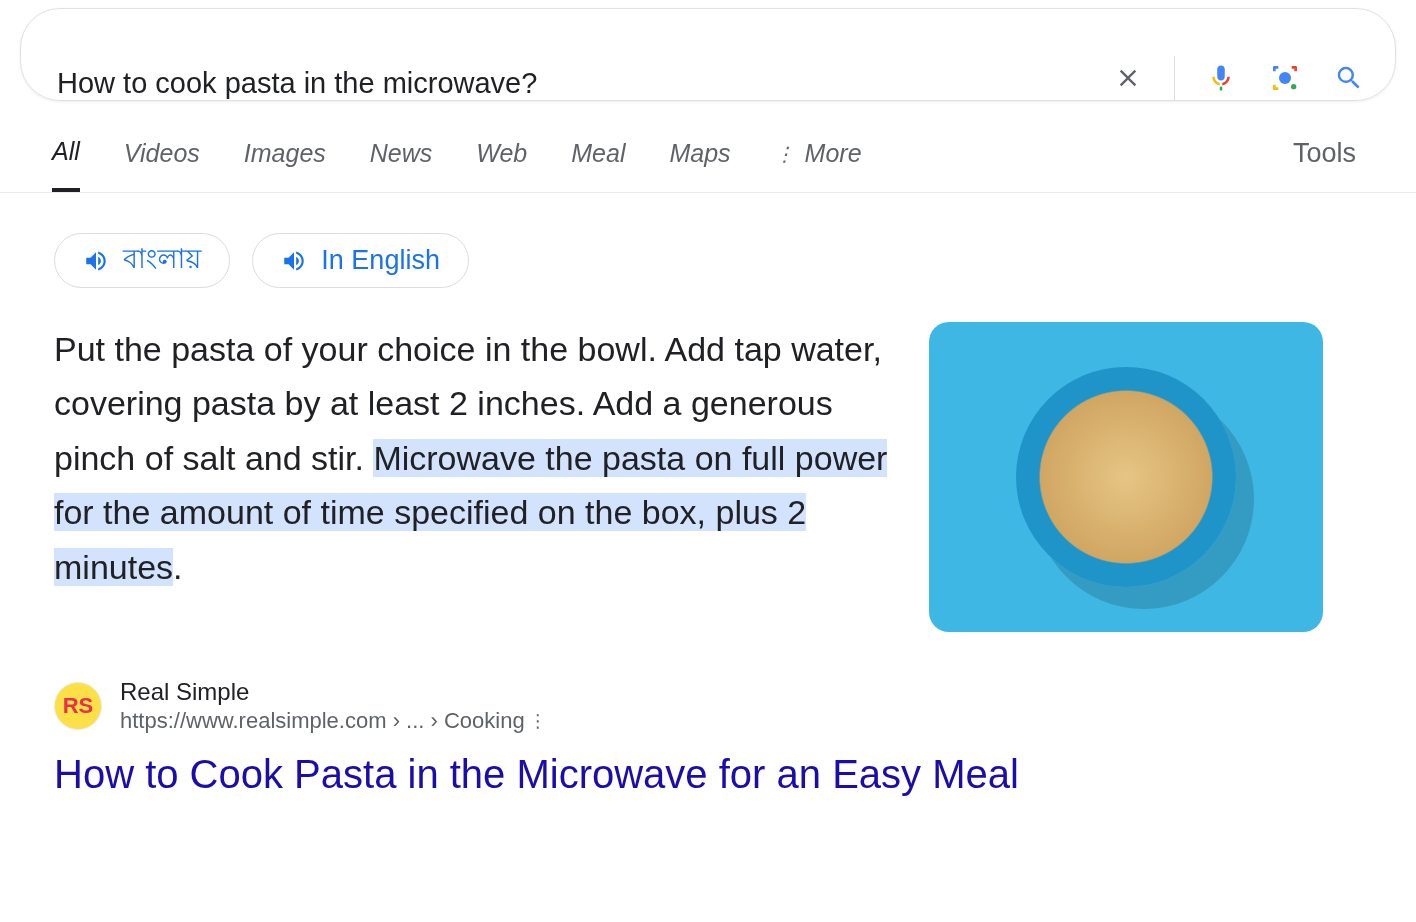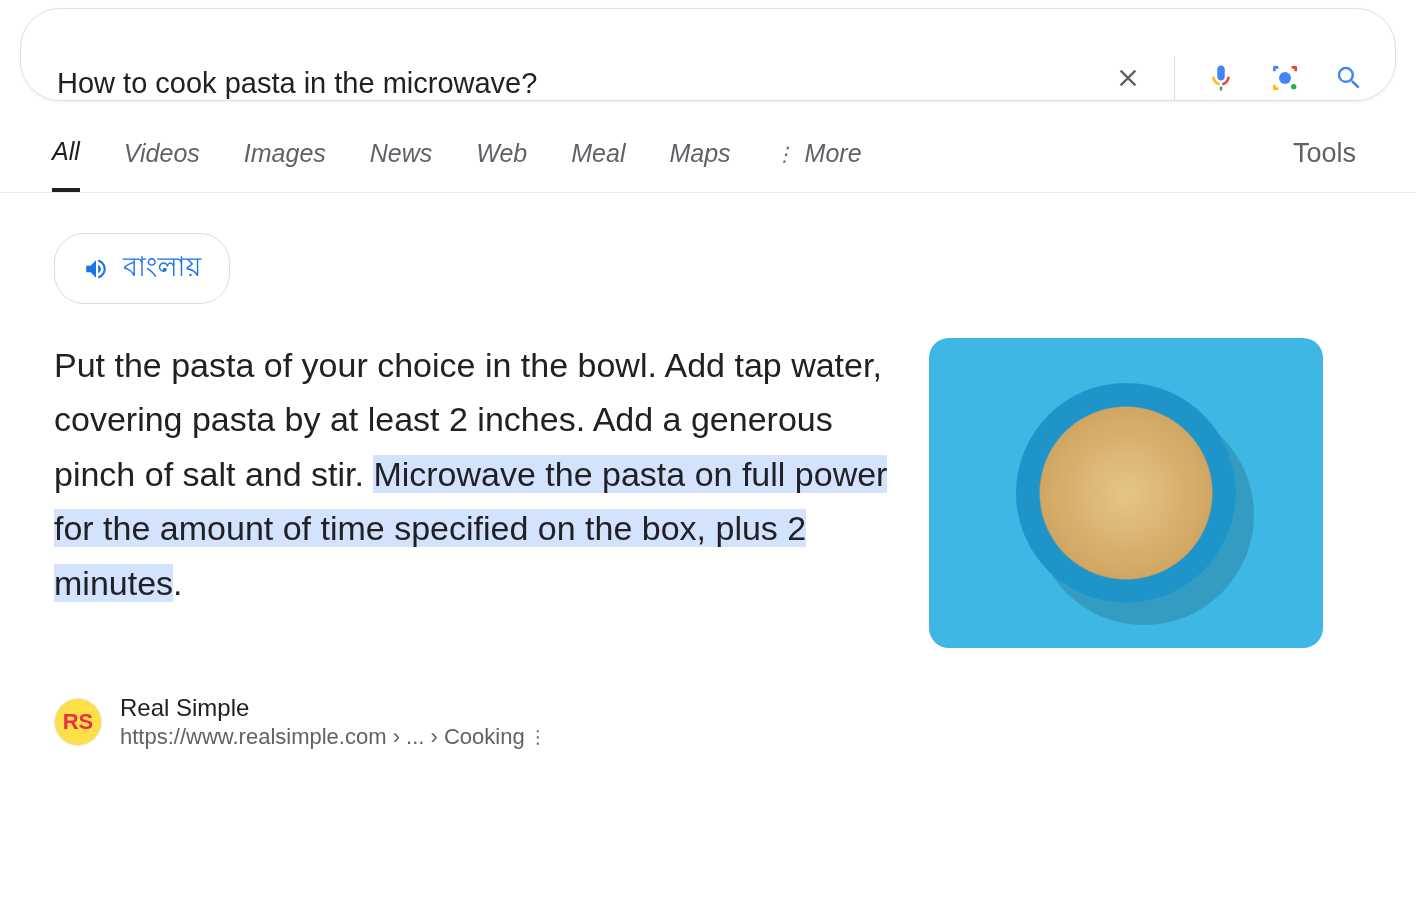--- a/index.html
+++ b/index.html
@@ -91,21 +91,21 @@
     display: flex;
     gap: 22px;
     margin-bottom: 34px;
   }
   .chip {
     display: flex;
     align-items: center;
     gap: 14px;
     border: 1px solid #dadce0;
     border-radius: 30px;
-    padding: 12px 28px;
+    padding: 4px 28px;
     font-size: 27px;
     color: #1a73e8;
     cursor: pointer;
     background: #fff;
   }
   .chip svg { flex-shrink: 0; }
   .snippet-row {
     display: flex;
     gap: 35px;
     align-items: flex-start;
@@ -224,20 +224,26 @@
 
 <div class="content">
 
   <div class="lang-chips">
     <div class="chip">
       <svg width="26" height="26" viewBox="0 0 24 24">
           <path fill="#1a73e8" d="M3 9v6h4l5 5V4L7 9H3zm13.5 3c0-1.77-1.02-3.29-2.5-4.03v8.05c1.48-.73 2.5-2.25 2.5-4.02zM14 3.23v2.06c2.89.86 5 3.54 5 6.71s-2.11 5.85-5 6.71v2.06c4.01-.91 7-4.49 7-8.77s-2.99-7.86-7-8.77z"></path>
         </svg>
       <span>বাংলায়</span>
     </div>
+    <div class="chip">
+      <svg width="26" height="26" viewBox="0 0 24 24">
+          <path fill="#1a73e8" d="M3 9v6h4l5 5V4L7 9H3zm13.5 3c0-1.77-1.02-3.29-2.5-4.03v8.05c1.48-.73 2.5-2.25 2.5-4.02zM14 3.23v2.06c2.89.86 5 3.54 5 6.71s-2.11 5.85-5 6.71v2.06c4.01-.91 7-4.49 7-8.77s-2.99-7.86-7-8.77z"></path>
+        </svg>
+      <span>In English</span>
+    </div>
   </div>
 
   <div class="snippet-row">
     <div class="snippet-text">
       <span>Put the pasta of your choice in the bowl. Add tap water, covering pasta by at least 2 inches. Add a generous pinch of salt and stir. </span><span class="highlight">Microwave the pasta on full power for the amount of time specified on the box, plus 2 minutes</span><span>.</span>
     </div>
     <div class="thumb">
       <div class="bowl"></div>
     </div>
   </div>
@@ -246,14 +252,15 @@
     <div class="favicon">RS</div>
     <div class="source-info">
       <div class="source-name">Real Simple</div>
       <div class="source-url-row">
         <div class="source-url">https://www.realsimple.com › ... › Cooking</div>
         <span class="url-menu">⋮</span>
       </div>
     </div>
   </div>
 
+  <div class="result-title">How to Cook Pasta in the Microwave for an Easy Meal</div>
 
 </div>
 
 </body></html>

